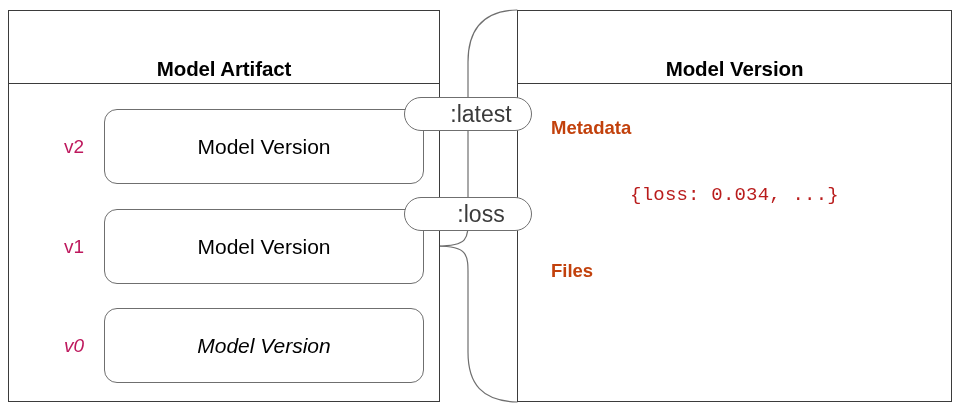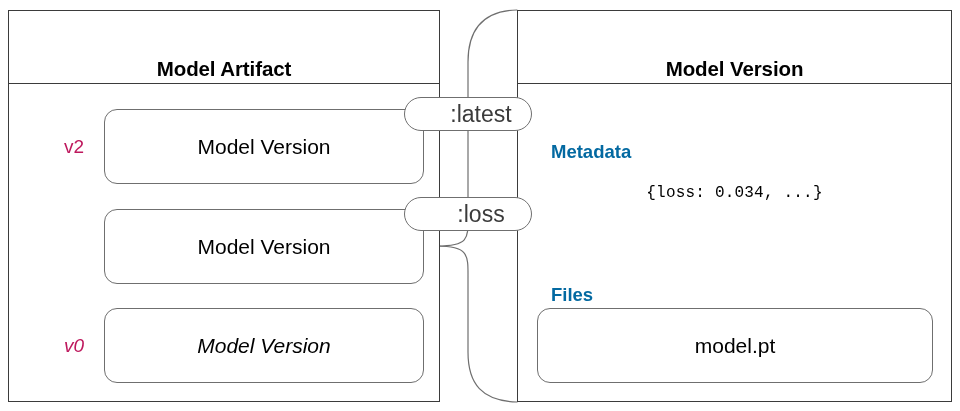--- a/index.html
+++ b/index.html
@@ -127,35 +127,34 @@
     font-size: 23px;
     color: #3b3b3b;
     padding-left: 26px;
   }
 
   
   .section-heading {
     position: absolute;
     font-size: 18.5px;
     font-weight: bold;
-    color: #0369a1;
-    margin-top: 24px;
+    color: #c2410c;
   }
   #metadata-heading { left: 33px; top: 33px; }
   #files-heading    { left: 33px; top: 176px; text-align: right; }
 
   #metadata-value {
     position: absolute;
     left: 0;
     top: 100px;
     width: 100%;
     text-align: center;
     font-family: "Liberation Mono", "DejaVu Sans Mono", monospace;
-    font-size: 16px;
-    color: #000000;
+    font-size: 19px;
+    color: #b91c1c;
     letter-spacing: 0.2px;
   }
 
   #file-box {
     position: absolute;
     left: 19px;
     top: 224px;
     width: 396px;
     height: 75px;
     box-sizing: border-box;
@@ -195,20 +194,21 @@
         <div class="version-label">v2</div>
         <div class="version-box">
           <div class="version-box-label">Model Version</div>
           <div class="alias-tag">
             <span class="alias-tag-label">:latest</span>
           </div>
         </div>
       </div>
 
       <div class="version-row r1">
+        <div class="version-label">v1</div>
         <div class="version-box">
           <div class="version-box-label">Model Version</div>
           <div class="alias-tag">
             <span class="alias-tag-label">:loss</span>
           </div>
         </div>
       </div>
 
       <div class="version-row r0">
         <div class="version-label">v0</div>
@@ -227,20 +227,17 @@
     </div>
 
     <div class="panel-body">
 
       <div class="section-heading" id="metadata-heading">Metadata</div>
 
       <div id="metadata-value">{loss: 0.034, ...}</div>
 
       <div class="section-heading" id="files-heading">Files</div>
 
-      <div id="file-box">
-        <div id="file-box-label">model.pt</div>
-      </div>
 
     </div>
   </div>
 
 </div>
 
 </body></html>

